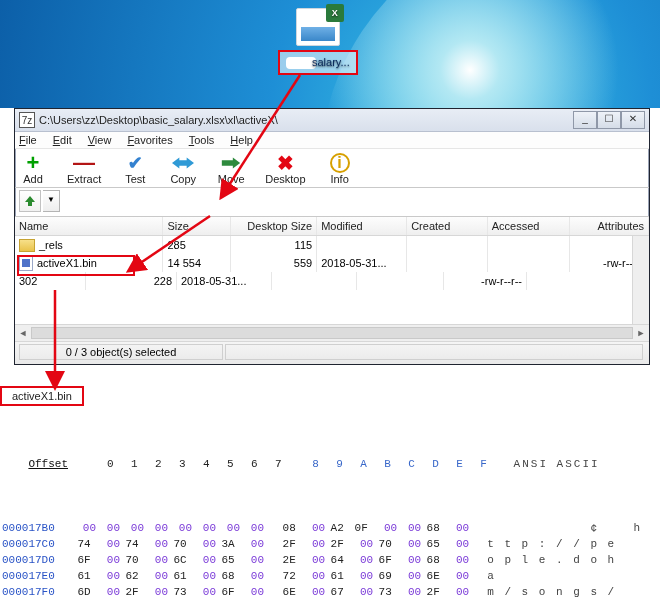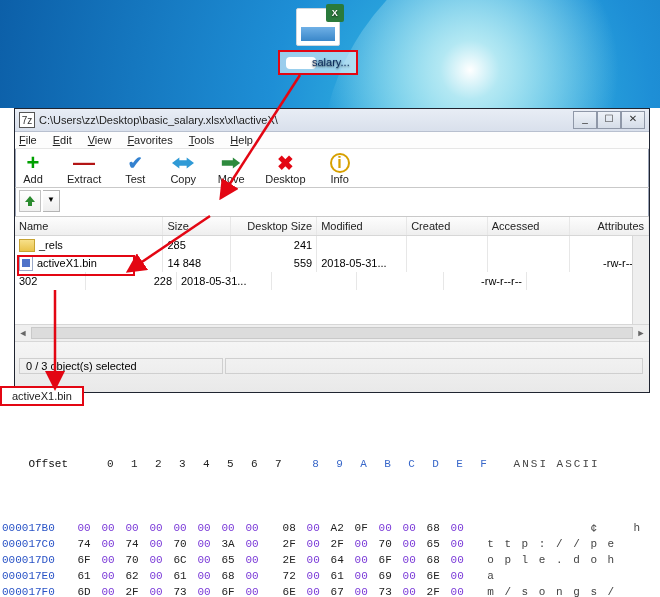--- a/index.html
+++ b/index.html
@@ -296,22 +296,23 @@
     color: #666; font-size: 9px; background: #efefef;
   }
   .listscroll .sarr.l { left: 0; }
   .listscroll .sarr.r { right: 0; }
 
   .status {
     height: 18px;
     background: linear-gradient(#f5f5f5,#e9e9e9);
     border-top: 1px solid #d7d7d7;
     font-size: 11px;
-    padding: 16px 4px;
-    display: flex;
+    padding: 2px 4px;
+    display: flex;
+    text-align: center;
   }
   .status .cell {
     border: 1px solid #cfcfcf;
     padding: 0 6px;
     margin-right: 2px;
     height: 14px;
     line-height: 14px;
   }
   .status .cell:first-child { width: 190px; }
   .status .cell:nth-child(2) { flex: 1; }
@@ -338,26 +339,26 @@
   .hex {
     position: absolute;
     left: 2px;
     top: 408px;
     font-family: "Courier New", monospace;
     font-size: 11px;
     line-height: 16px;
     white-space: pre;
     color: #333;
   }
-  .hex .hdr .col-off { color: #111; display: inline-block; width: 70px; }
+  .hex .hdr .col-off { color: #111; display: inline-block; width: 70px; text-decoration: underline; }
   .hex .row2 .off { color: #2953c6; display: inline-block; width: 70px; }
   .anshdr { color: #165abb; }
   .hexcol { display: inline-block; width: 24px; text-align: center; }
   .blue { color: #3867c9; }
-  .violet { color: #7a3ad8; }
+  .violet { color: #7a3ad8; text-align: right; }
   .black { color: #222; }
   .ascii { margin-left: 18px; color: #444; letter-spacing: 2px; }
 
   
   svg.overlay {
     position: absolute;
     left: 0; top: 0;
     width: 660px;
     height: 597px;
     pointer-events: none;
@@ -463,32 +464,32 @@
   <div class="listbody">
     <div class="vscroll"></div>
     <div class="bin-redbox"></div>
 
     <div class="row">
       <div class="c-name nm">
           <span class="fico-folder"></span>
           <span>_rels</span>
         </div>
       <div class="c-size">285</div>
-      <div class="c-psize">241</div>
+      <div class="c-psize">115</div>
       <div class="c-mod"></div>
       <div class="c-cre"></div>
         <div class="c-acc"></div>
       <div class="c-attr"></div>
     </div>
     <div class="row">
       <div class="c-name nm">
           <span class="fico-bin"></span>
           <span>activeX1.bin</span>
         </div>
-      <div class="c-size">14 848</div>
+      <div class="c-size">14 554</div>
       <div class="c-psize">559</div>
       <div class="c-mod">2018-05-31...</div>
       <div class="c-cre"></div>
         <div class="c-acc"></div>
       <div class="c-attr">-rw-r--r--</div>
     </div>
     <div class="row">
       <div class="c-size">302</div>
       <div class="c-psize">228</div>
       <div class="c-mod">2018-05-31...</div>

